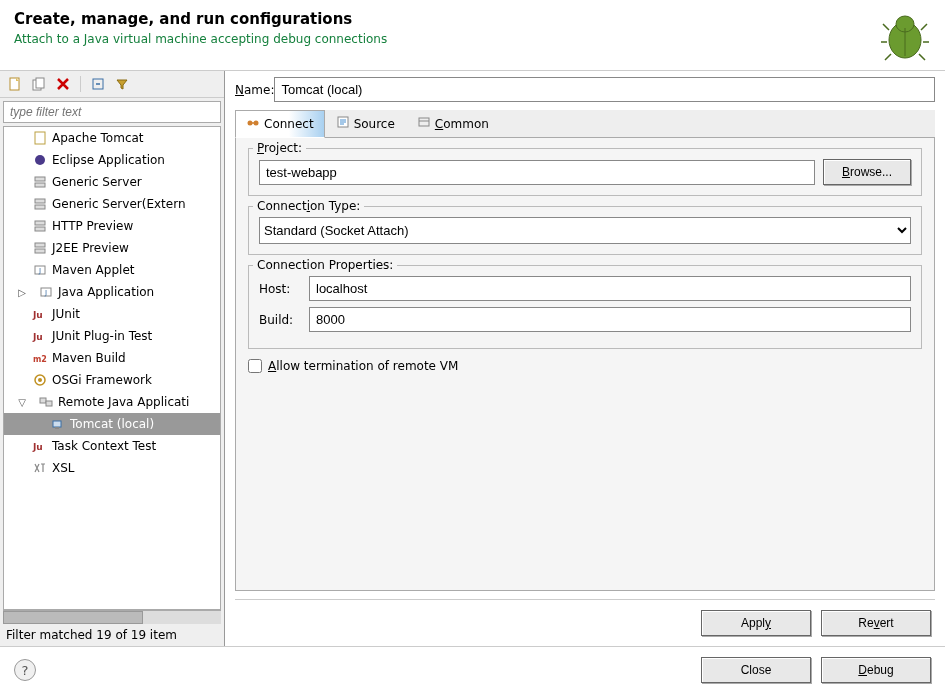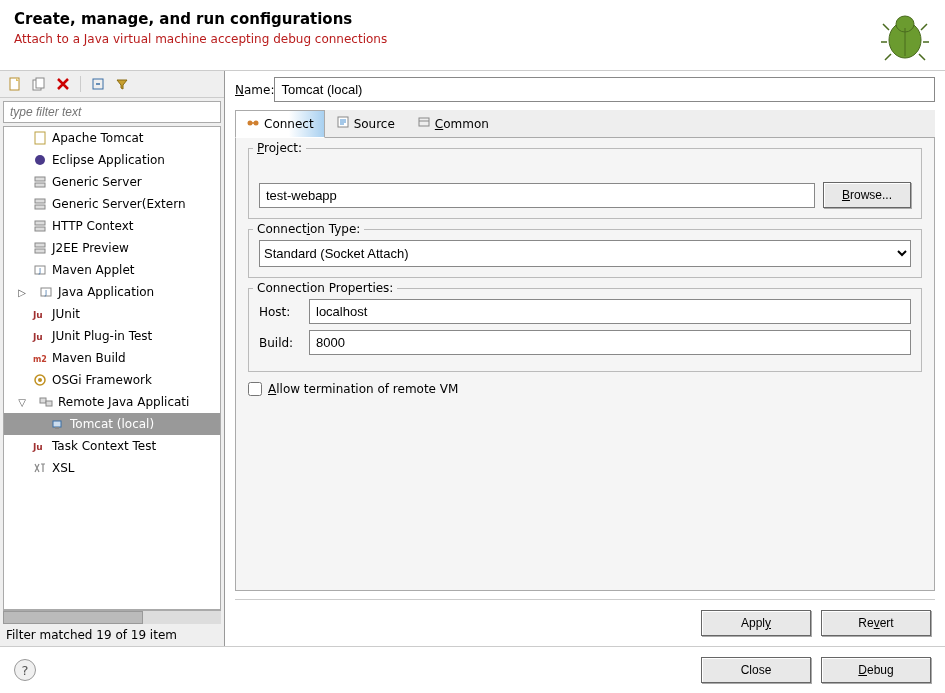--- a/index.html
+++ b/index.html
@@ -1,19 +1,19 @@
 <!DOCTYPE html>
 <html><head>
 <meta charset="utf-8">
 <style>
 * { box-sizing: border-box; margin: 0; padding: 0; }
 body { font-family: "DejaVu Sans", "Liberation Sans", sans-serif; font-size: 12px; background: #fff; width: 945px; height: 693px; overflow: hidden; display: flex; flex-direction: column; }
 .header { padding: 10px 14px 8px 14px; display: flex; justify-content: space-between; align-items: flex-start; border-bottom: 1px solid #ccc; background: #fff; }
 .header-text h1 { font-size: 15px; font-weight: bold; margin-bottom: 4px; }
-.header-text p { font-size: 12px; color: #b91c1c; }
+.header-text p { font-size: 12px; color: #15803d; }
 .header-icon { width: 52px; height: 52px; }
 .main { display: flex; flex: 1; overflow: hidden; }
 .sidebar { width: 225px; border-right: 1px solid #999; display: flex; flex-direction: column; background: #efefef; }
 .toolbar { display: flex; gap: 6px; padding: 4px 6px; background: #efefef; border-bottom: 1px solid #ccc; align-items: center; }
 .toolbar-btn { width: 18px; height: 18px; display: flex; align-items: center; justify-content: center; cursor: pointer; }
 .toolbar-sep { width: 1px; height: 16px; background: #ccc; margin: 0 2px; }
 .filter-input { margin: 3px; padding: 3px 6px; border: 1px solid #aaa; font-size: 12px; font-style: italic; color: #888; background: #fff; }
 .tree { flex: 1; overflow-x: auto; overflow-y: auto; background: #fff; border: 1px solid #aaa; margin: 0 3px; }
 .tree-item { display: flex; align-items: center; gap: 4px; padding: 3px 4px; white-space: nowrap; cursor: pointer; }
 .tree-item.level-0 { padding-left: 28px; }
@@ -28,21 +28,21 @@
 .content { flex: 1; display: flex; flex-direction: column; padding: 6px 10px; overflow: hidden; }
 .name-row { display: flex; align-items: center; gap: 0; margin-bottom: 8px; }
 .name-row label { font-size: 12px; }
 .name-row input { flex: 1; padding: 4px 6px; border: 1px solid #888; font-size: 13px; }
 .tabs { display: flex; border-bottom: 1px solid #aaa; background: #eee; }
 .tab { padding: 4px 10px; display: flex; align-items: center; gap: 4px; font-size: 12px; cursor: pointer; border: 1px solid transparent; }
 .tab.active { background: linear-gradient(to right, #fff 0%, #fff 60%, #a8d0f0 100%); border: 1px solid #aaa; border-bottom: 1px solid #fff; margin-bottom: -1px; }
 .tabpanel { flex: 1; border: 1px solid #aaa; border-top: none; padding: 10px 12px; background: #f5f5f5; overflow: auto; }
 .fieldset { border: 1px solid #bbb; padding: 10px 10px 10px 10px; margin-bottom: 10px; position: relative; }
 .fieldset-label { position: absolute; top: -8px; left: 4px; background: #f5f5f5; padding: 0 4px; font-size: 12px; }
-.project-row { display: flex; gap: 8px; align-items: center; margin-top: 23px; }
+.project-row { display: flex; gap: 8px; align-items: center; }
 .project-row input { flex: 1; padding: 4px 6px; border: 1px solid #888; font-size: 13px; background: #fff; }
 .btn { padding: 5px 18px; border: 1px solid #666; background: #e8e8e8; cursor: pointer; font-size: 12px; box-shadow: inset 1px 1px 0 #fff, 1px 1px 0 #aaa; }
 .select-row { display: flex; }
 .select-row select { flex: 1; padding: 4px 0; border: 1px solid #888; font-size: 13px; background: #fff; }
 .prop-row { display: flex; align-items: center; gap: 10px; margin-bottom: 6px; }
 .prop-row label { width: 40px; font-size: 12px; }
 .prop-row input { flex: 1; padding: 4px 6px; border: 1px solid #888; font-size: 13px; background: #fff; }
 .checkbox-row { display: flex; align-items: center; gap: 6px; margin-top: 4px; }
 .checkbox-row input { width: 14px; height: 14px; }
 .bottom-buttons { display: flex; justify-content: flex-end; gap: 10px; padding: 10px 4px 4px 4px; border-top: 1px solid #ccc; margin-top: 8px; }
@@ -140,21 +140,21 @@
           </span>
           <span>Generic Server(Extern</span>
         </div>
         <div class="tree-item level-0">
           <span class="tree-icon">
             <svg width="16" height="16">
               <rect x="3" y="3" width="10" height="4" fill="#ddd" stroke="#888"></rect>
               <rect x="3" y="9" width="10" height="4" fill="#ddd" stroke="#888"></rect>
             </svg>
           </span>
-          <span>HTTP Context</span>
+          <span>HTTP Preview</span>
         </div>
         <div class="tree-item level-0">
           <span class="tree-icon">
             <svg width="16" height="16">
               <rect x="3" y="3" width="10" height="4" fill="#ddd" stroke="#888"></rect>
               <rect x="3" y="9" width="10" height="4" fill="#ddd" stroke="#888"></rect>
             </svg>
           </span>
           <span>J2EE Preview</span>
         </div>

